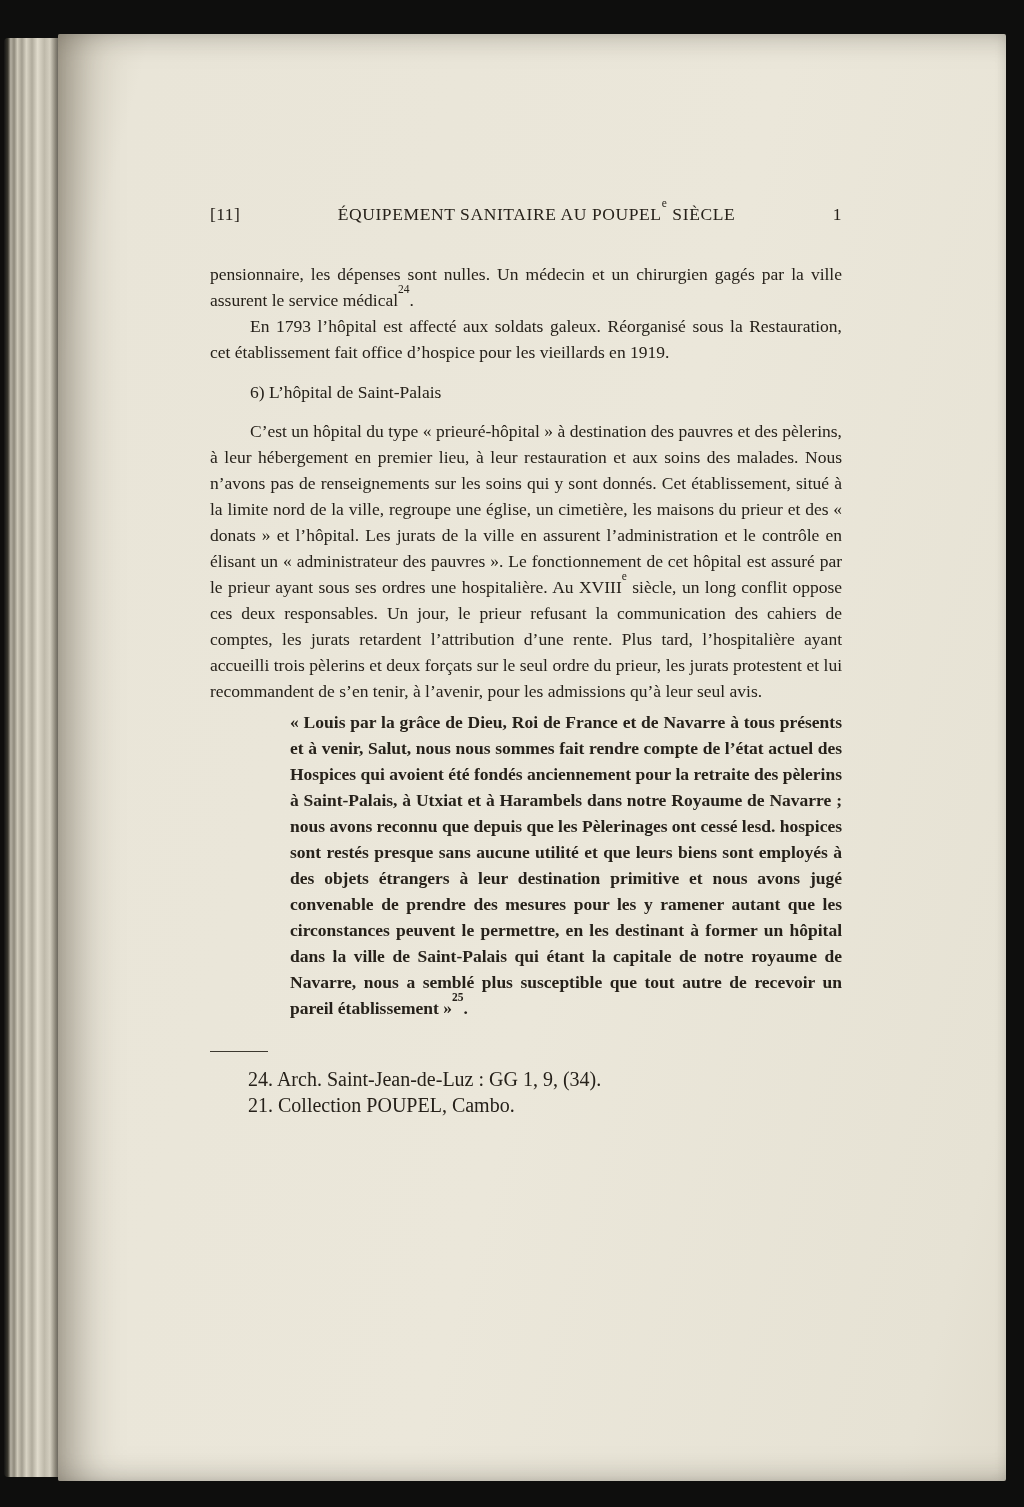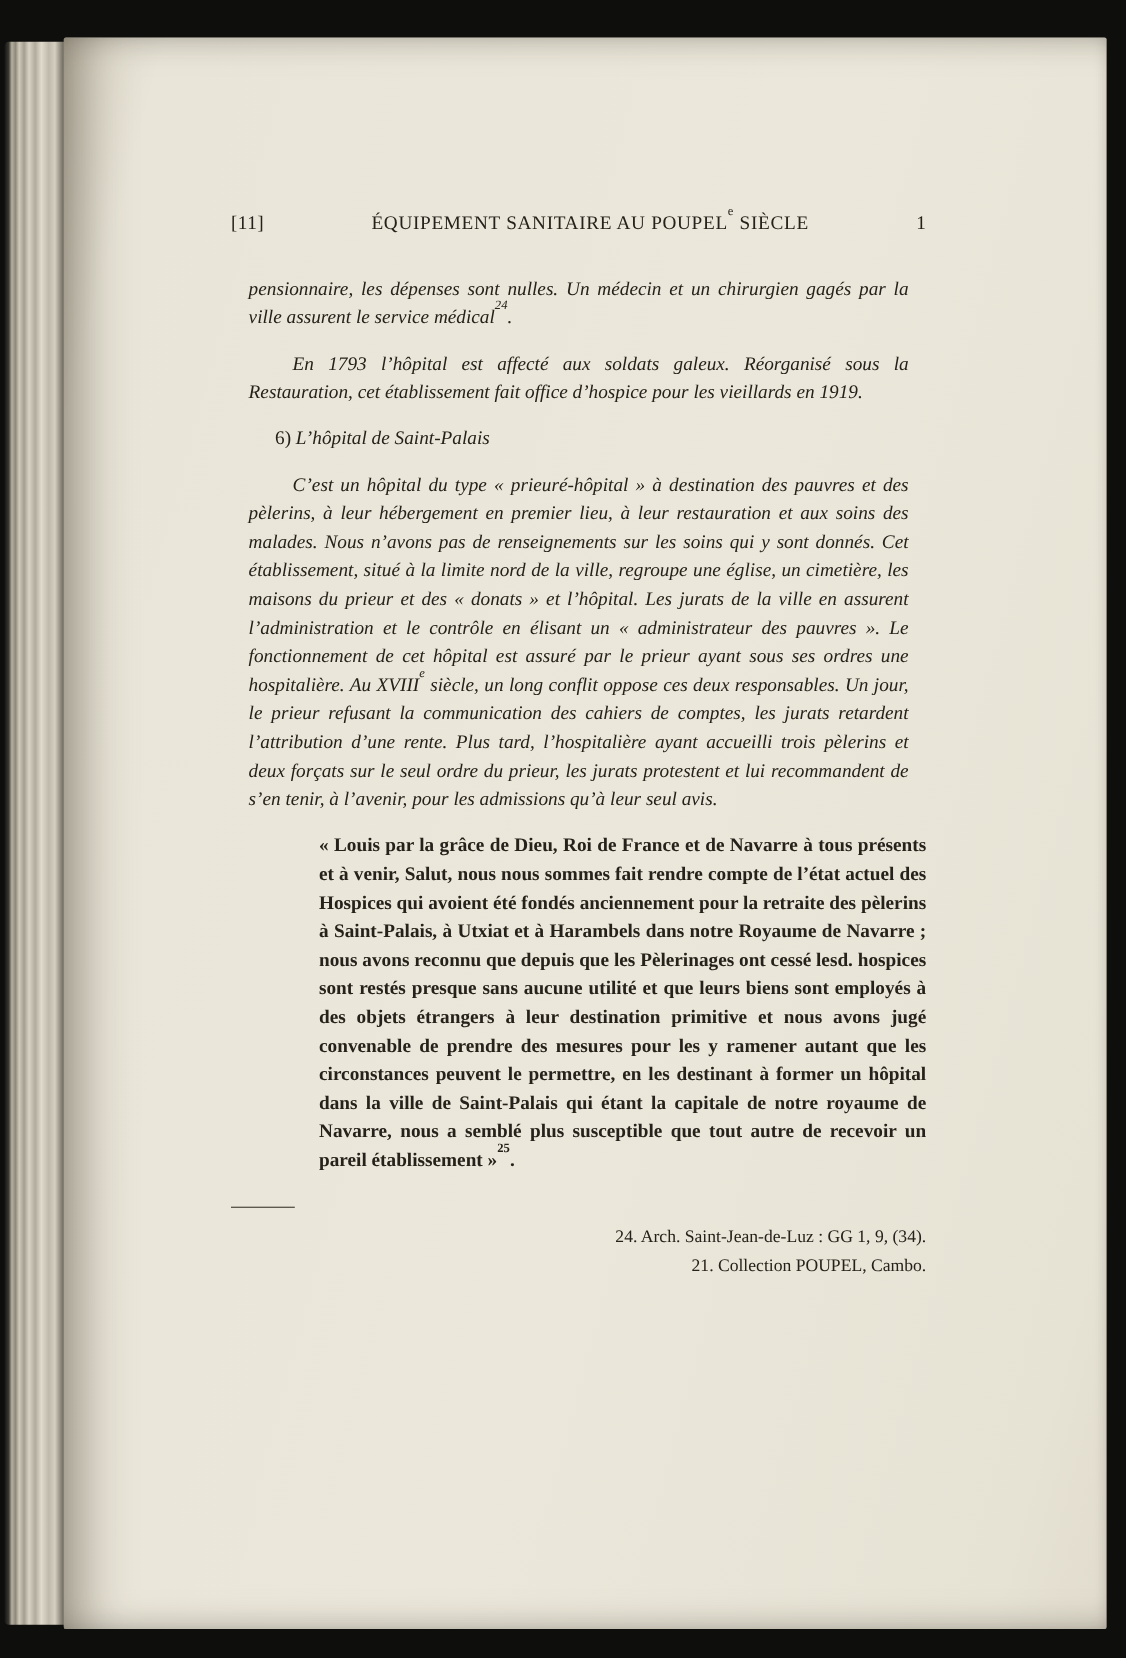--- a/index.html
+++ b/index.html
@@ -44,39 +44,38 @@
     left: 152px; top: 158px;
     width: 632px;
     color: #26211a;
   }
   .running-head {
     display: flex;
     justify-content: space-between;
     align-items: baseline;
     font-size: 17.5px;
     letter-spacing: 0.4px;
-    margin: 0 0 36px 0;
+    margin: 12px 0 36px 0;
   }
   .rh-center { letter-spacing: 0.6px; }
   .para {
     font-size: 17.5px;
     line-height: 26px;
     text-align: justify;
-    margin: 16px;
-    font-style: italic;
+    margin: 0;
   }
   .indent { text-indent: 40px; }
   .flush { text-indent: 0; }
   .section-heading {
     font-size: 17.5px;
     line-height: 26px;
     margin: 14px 0 13px 0;
     text-indent: 40px;
   }
-  .section-heading .heading-italic { font-style: italic; }
+  .section-heading .heading-italic { }
   .blockquote {
     font-size: 17.5px;
     line-height: 26px;
     text-align: justify;
     margin: 5px 0 5px 0;
     padding-left: 80px;
     font-weight: bold;
   }
   .sup {
     font-size: 11.5px;
@@ -84,25 +83,25 @@
     position: relative;
     top: -6px;
   }
   .footnotes { margin-top: 30px; }
   .fn-rule {
     width: 58px;
     border-top: 1.5px solid #3c382f;
     margin: 0 0 14px 0;
   }
   .footnote {
-    font-size: 16px;
+    font-size: 20px;
     line-height: 26px;
     margin: 0;
     text-indent: 38px;
-    text-align: right;
+    text-align: left;
   }
 </style>
 </head>
 <body>
 
 <div class="page-stack"></div>
 
 <div class="page">
   <div class="text-block">
 

